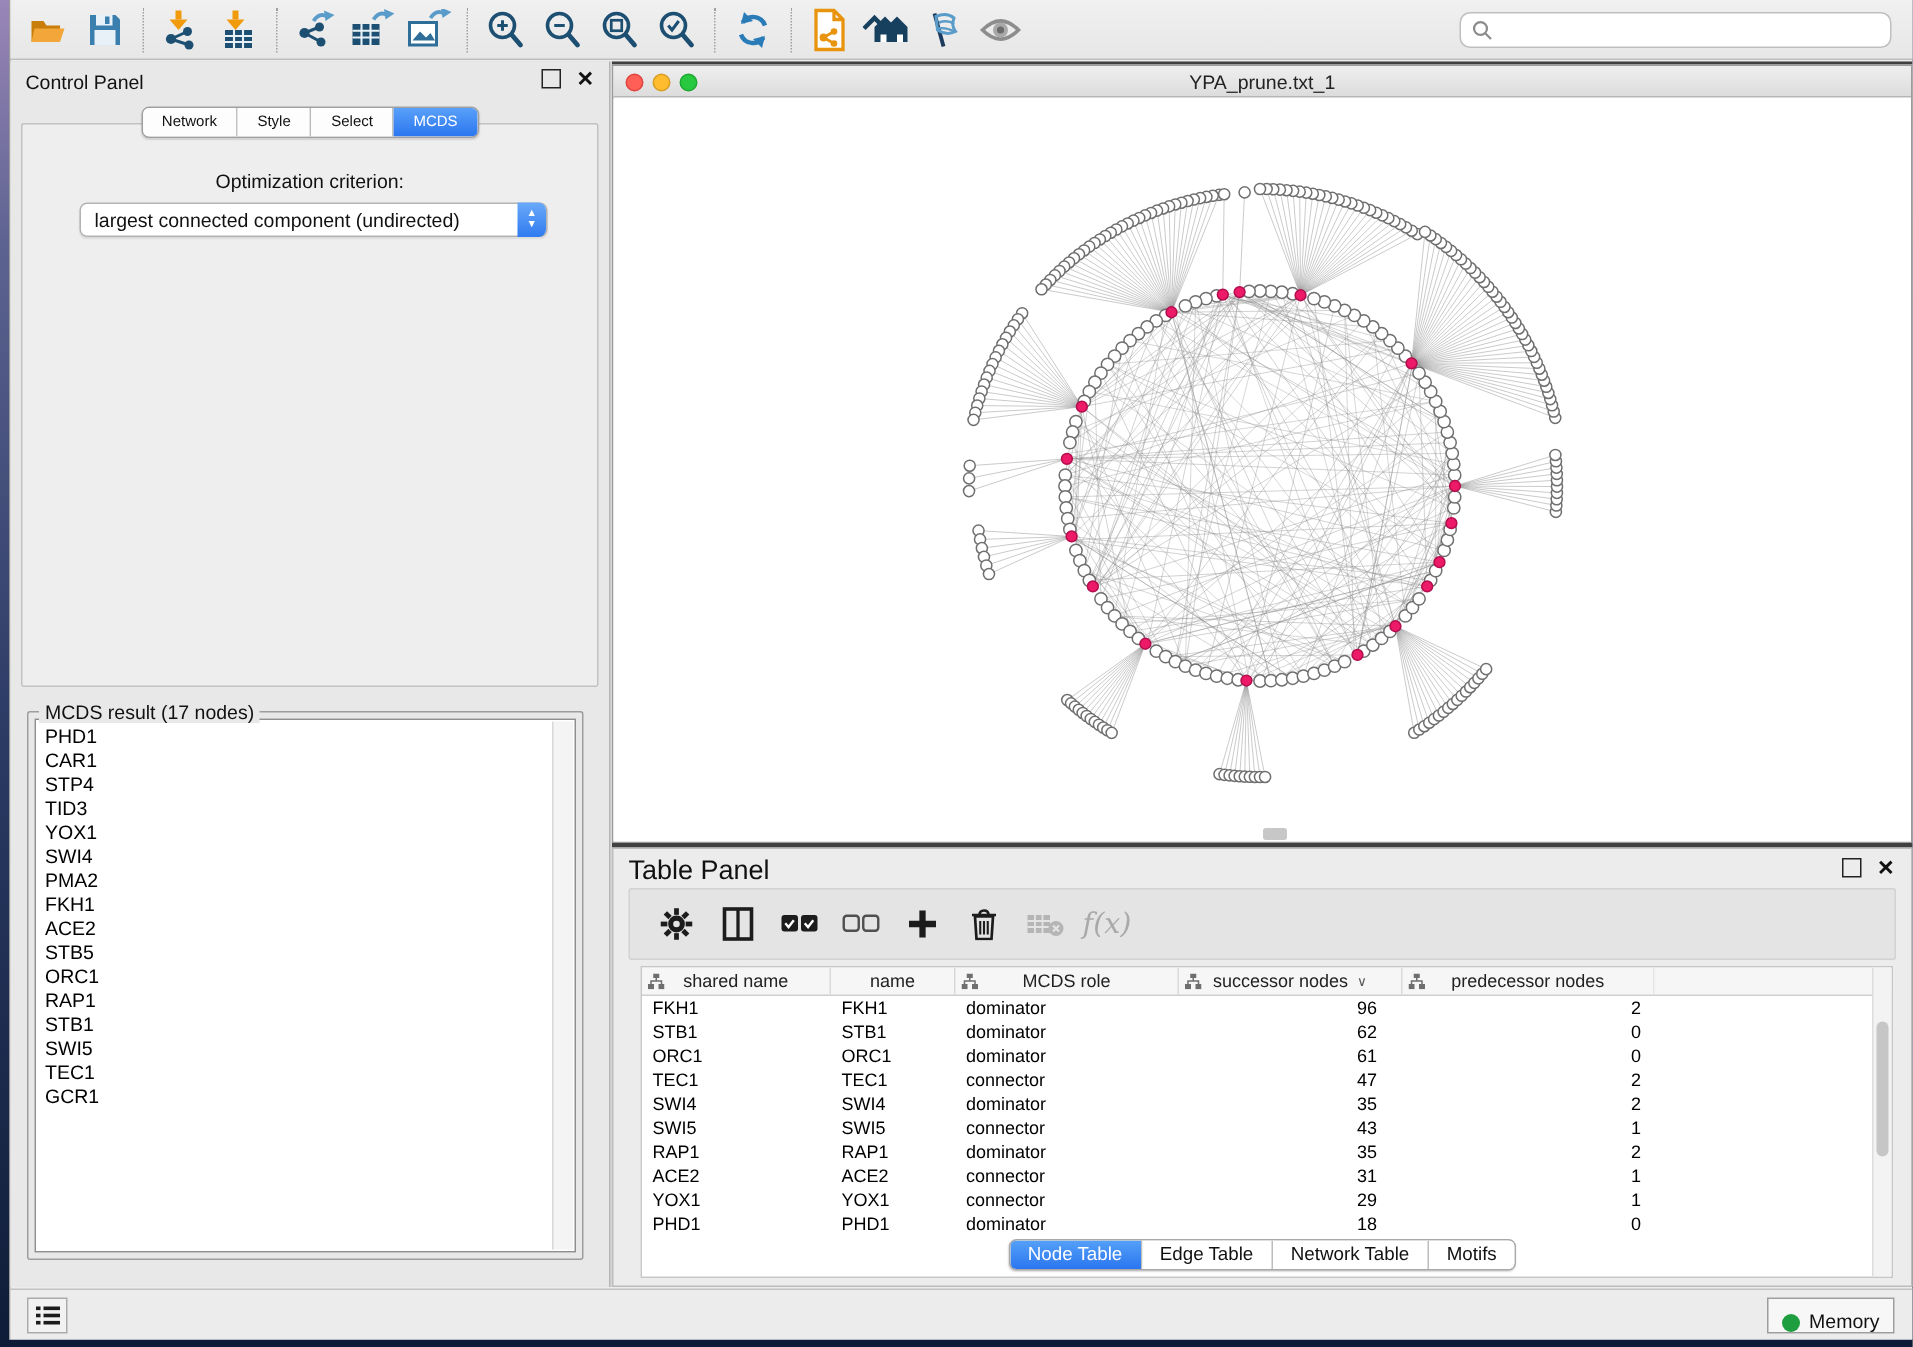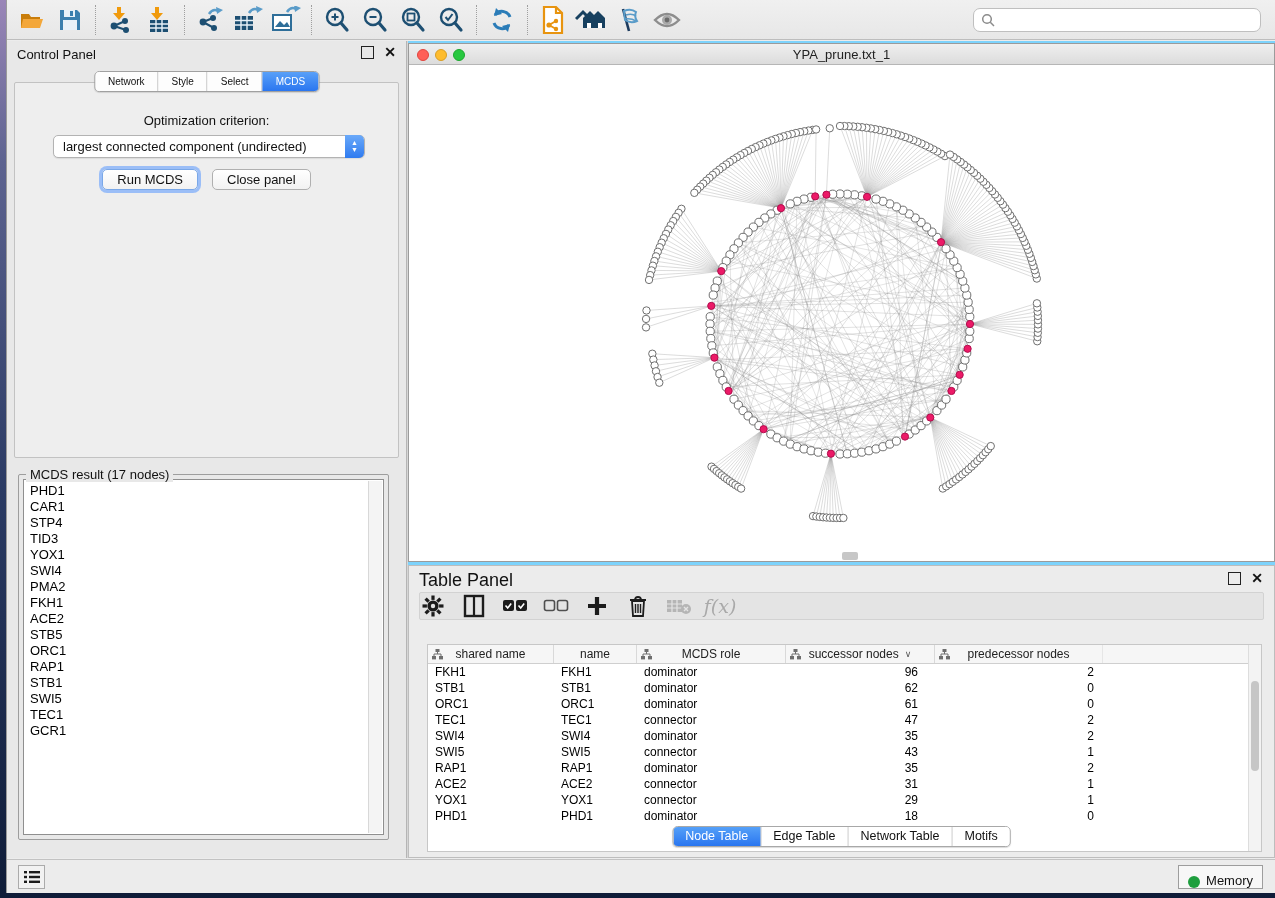--- a/index.html
+++ b/index.html
@@ -66,37 +66,37 @@
   .groupbox-title { position:absolute; left:8px; top:0; background:#e8e8e8; padding:0 4px;
                     font-size:13px; color:#111; z-index:2; }
   .mcds-list-wrap { position:absolute; left:5px; right:5px; top:12px; bottom:5px;
                     background:#fff; border:1px solid #8f8f8f; }
   .mcds-scroll { position:absolute; top:1px; bottom:1px; right:1px; width:14px;
                  background:#f4f4f4; border-left:1px solid #d8d8d8; }
   .mcds-list { position:absolute; left:1px; top:3px; right:16px; bottom:1px; overflow:hidden; }
   .mcds-item { font-size:13px; line-height:16px; padding-left:5px; color:#000; }
 
   
-  .right-pane { position:absolute; left:401px; right:0; top:0; bottom:0; background:#7dd3fc; }
+  .right-pane { position:absolute; left:401px; right:0; top:0; bottom:0; background:#404040; }
 
   .network-window { position:absolute; left:0; right:0; top:2px; height:519px;
                     border:1px solid #9b9b9b; background:#fff; }
   .nw-titlebar { position:absolute; left:0; right:0; top:0; height:21px;
                  background:linear-gradient(#efefef,#dcdcdc); border-bottom:1px solid #b6b6b6; }
   .tl { position:absolute; top:5px; width:12px; height:12px; border-radius:50%; }
   .nw-title { position:absolute; width:100%; text-align:center; top:3px; font-size:13px; color:#222; }
   .nw-canvas { position:absolute; left:0; right:0; top:22px; bottom:0; background:#fff; overflow:hidden; }
   .nw-hthumb { position:absolute; left:50%; bottom:1px; width:16px; height:8px; background:#c7c7c7; border-radius:2px; }
 
   .table-panel { position:absolute; left:0; right:0; top:524px; bottom:0;
                  background:#ececec; border:1px solid #bdbdbd; }
   .tp-title { position:absolute; left:10px; top:4px; font-size:18px; color:#111; }
-  .tp-toolbar { position:absolute; left:10px; right:10px; top:26px; height:28px;
+  .tp-toolbar { position:absolute; left:10px; right:10px; top:26px; height:48px;
                 background:#e4e4e4; border:1px solid #d2d2d2; border-radius:2px;
-                display:flex; align-items:center; gap:15px; }
+                display:flex; align-items:center; gap:15px; padding-left:18px; }
   .tp-tool { width:26px; height:26px; display:flex; align-items:center; justify-content:center; }
   .fx { font-family:"DejaVu Serif", serif; font-style:italic; font-size:19px; color:#a9a9a9; }
 
   .ntable { position:absolute; left:18px; right:12px; top:78px; bottom:5px; background:#fff;
             border:1px solid #c7c7c7; overflow:hidden; }
   .thead { display:flex; height:19px; background:#f6f6f6; border-bottom:1px solid #cfcfcf; }
   .th { position:relative; border-right:1px solid #d9d9d9; font-size:12px; color:#222;
         display:flex; align-items:center; justify-content:center; }
   .th .tree-ic { position:absolute; left:4px; top:4px; }
   .th:nth-child(1){ width:126px; } .th:nth-child(2){ width:83px; }
@@ -292,24 +292,20 @@
         <div class="cp-tab active">MCDS</div>
       </div>
       <div class="cp-content">
         <div class="opt-label">Optimization criterion:</div>
         <div class="dropdown">
           <span>largest connected component (undirected)</span>
           <span class="dd-cap">
               <span>▲</span>
               <span>▼</span>
             </span>
-        </div>
-        <div class="btn-row">
-          <button class="mac-btn focused">Run MCDS</button>
-          <button class="mac-btn">Close panel</button>
         </div>
       </div>
       <div class="groupbox">
         <div class="groupbox-border"></div>
         <span class="groupbox-title">MCDS result (17 nodes)</span>
         <div class="mcds-list-wrap">
           <div class="mcds-list" id="mcds-list">
               <div class="mcds-item">PHD1</div>
               <div class="mcds-item">CAR1</div>
               <div class="mcds-item">STP4</div>

